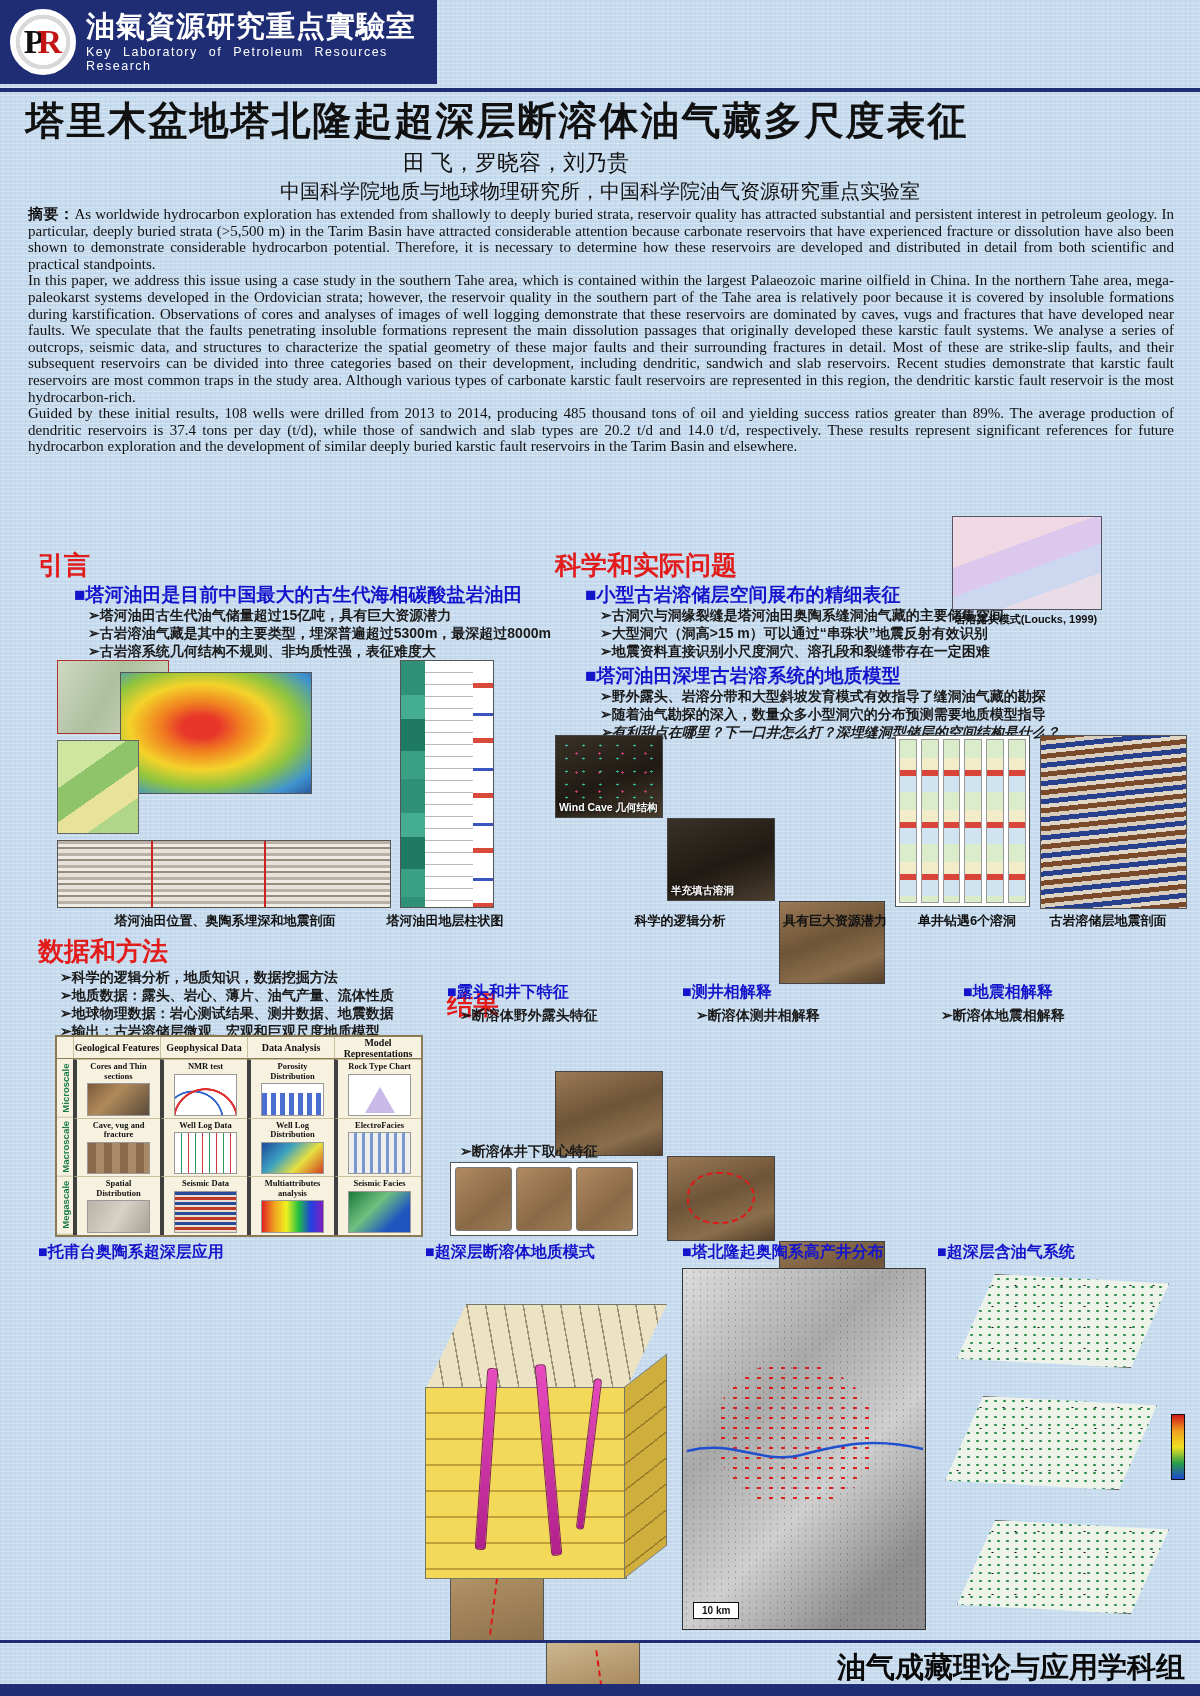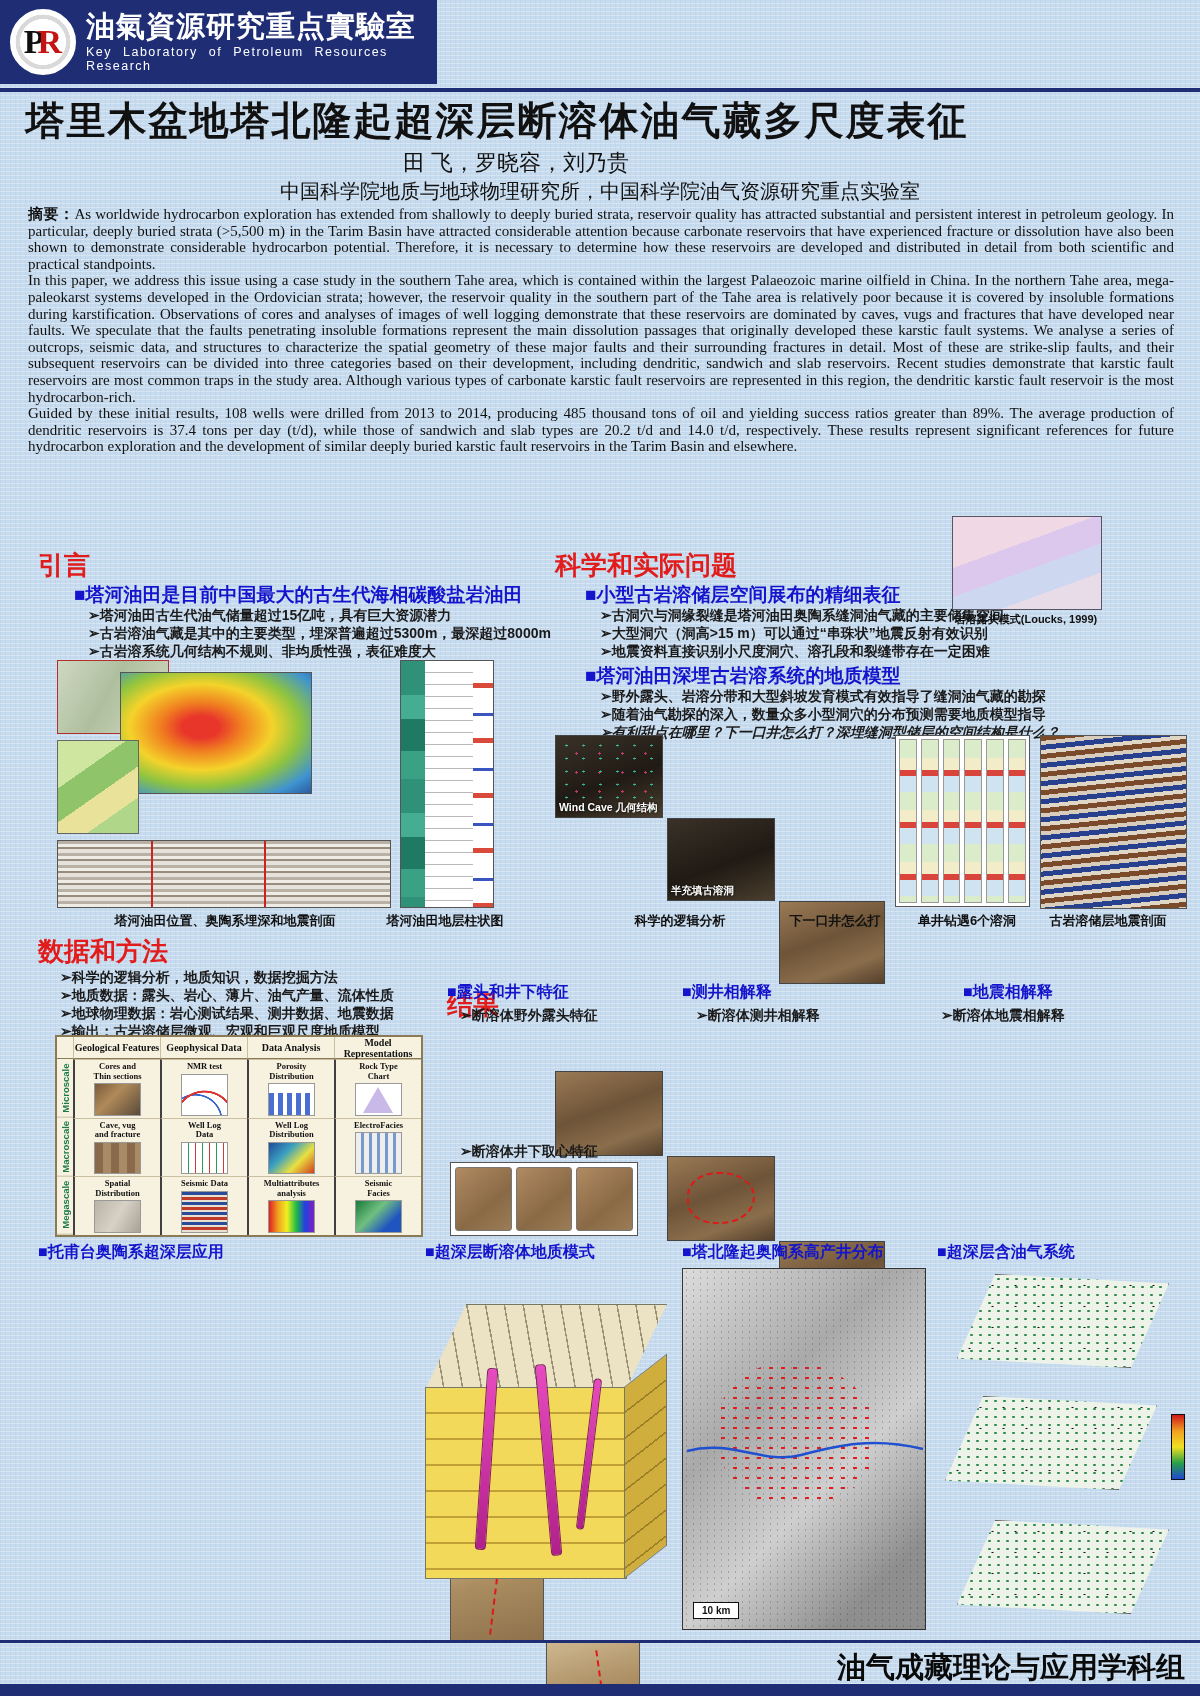--- a/index.html
+++ b/index.html
@@ -58,21 +58,21 @@
   .dotscatter{position:absolute;inset:0;background-image:radial-gradient(#3ae0c0 1.2px,transparent 1.4px),radial-gradient(#e0457a 1.2px,transparent 1.4px);background-size:17px 13px,23px 19px;background-position:2px 3px,9px 8px;opacity:.8;}
   #fig-logs6{left:895px;top:735px;width:135px;height:172px;background:#fff;border:1px solid #555;display:flex;gap:4px;padding:3px;box-sizing:border-box;}
   .log6{flex:1;background:repeating-linear-gradient(180deg,#dbeccb 0 18px,#f3ecc9 18px 30px,#d9453a 30px 36px,#cfe4f0 36px 52px);border:1px solid #999;}
   #fig-paleoseis{left:1040px;top:735px;width:145px;height:172px;border:1px solid #555;
     background:repeating-linear-gradient(174deg,#7a4a2a 0 5px,#d8cdbd 5px 9px,#27418f 9px 14px,#e0d6c6 14px 18px);}
   
   #mtable{left:55px;top:1035px;width:368px;height:202px;background:#f7f2e0;border:2px solid #8a7a55;box-sizing:border-box;display:grid;grid-template-columns:16px repeat(4,1fr);grid-template-rows:22px repeat(3,1fr);}
   .mt-h{font-family:"Liberation Serif",serif;font-weight:bold;font-size:10px;display:flex;align-items:center;justify-content:center;border-bottom:1px solid #8a7a55;border-left:1px solid #c9bf9f;text-align:center;}
   .mt-corner{border-bottom:1px solid #8a7a55;}
   .mt-row{writing-mode:vertical-rl;transform:rotate(180deg);font-size:9.5px;font-weight:bold;color:#1a7a4a;display:flex;align-items:center;justify-content:center;border-top:1px solid #c9bf9f;}
-  .mt-c{border-left:2px solid #404040;border-top:1px solid #c9bf9f;padding:2px 18px;display:flex;flex-direction:column;align-items:center;gap:2px;overflow:hidden;}
+  .mt-c{border-left:4px solid #404040;border-top:1px solid #c9bf9f;padding:2px 8px;display:flex;flex-direction:column;align-items:center;gap:2px;overflow:hidden;}
   .mt-t{font-family:"Liberation Serif",serif;font-weight:bold;font-size:8.5px;text-align:center;line-height:9.5px;}
   .mt-g{width:92%;flex:1;border:1px solid #999;}
   .gA1{background:linear-gradient(135deg,#7a5a3a,#b08a5a 40%,#5a4a3a);}
   .gA2{background:#fff;background-image:radial-gradient(circle at 50% 115%,transparent 55%,#d33 56% 59%,transparent 60%),radial-gradient(circle at 30% 115%,transparent 45%,#36c 46% 48%,transparent 49%);}
   .gA3{background:linear-gradient(180deg,#fff 0 28%,transparent 28%),repeating-linear-gradient(90deg,#4a6fd0 0 5px,#fff 5px 9px);}
   .gA4{background:#fff;display:flex;align-items:flex-end;justify-content:center;}
   .gA4 .tri{width:0;height:0;border-left:15px solid transparent;border-right:15px solid transparent;border-bottom:26px solid #c9b9e8;margin-bottom:2px;}
   .gB1{background:repeating-linear-gradient(90deg,#8a6a4a 0 8px,#a98a66 8px 16px);}
   .gB2{background:repeating-linear-gradient(90deg,#fff 0 6px,#2a9a5a 6px 7px,#fff 7px 13px,#d33838 13px 14px);}
   .gB3{background:linear-gradient(135deg,#204a9a,#3aa0c0 35%,#e8e040 65%,#d04020);}
@@ -187,21 +187,21 @@
   <div class="abs" id="fig-logs6">
     <div class="log6"></div>
     <div class="log6"></div>
     <div class="log6"></div>
     <div class="log6"></div>
     <div class="log6"></div>
     <div class="log6"></div>
   </div>
   <div class="abs" id="fig-paleoseis"></div>
   <div class="abs cap" style="left:555px;top:912px;width:250px;">科学的逻辑分析</div>
-  <div class="abs cap" style="left:760px;top:912px;width:150px;">下一口井怎么打</div>
+  <div class="abs cap" style="left:760px;top:912px;width:150px;">具有巨大资源潜力</div>
   <div class="abs cap" style="left:893px;top:912px;width:148px;">单井钻遇6个溶洞</div>
   <div class="abs cap" style="left:1028px;top:912px;width:160px;">古岩溶储层地震剖面</div>
 
   <div class="abs h-red" style="left:38px;top:934px;">数据和方法</div>
   <div class="abs bullet" style="left:60px;top:968px;">➢科学的逻辑分析，地质知识，数据挖掘方法</div>
   <div class="abs bullet" style="left:60px;top:986px;">➢地质数据：露头、岩心、薄片、油气产量、流体性质</div>
   <div class="abs bullet" style="left:60px;top:1004px;">➢地球物理数据：岩心测试结果、测井数据、地震数据</div>
   <div class="abs bullet" style="left:60px;top:1022px;">➢输出：古岩溶储层微观、宏观和巨观尺度地质模型</div>
 
   <div class="abs" id="mtable">

